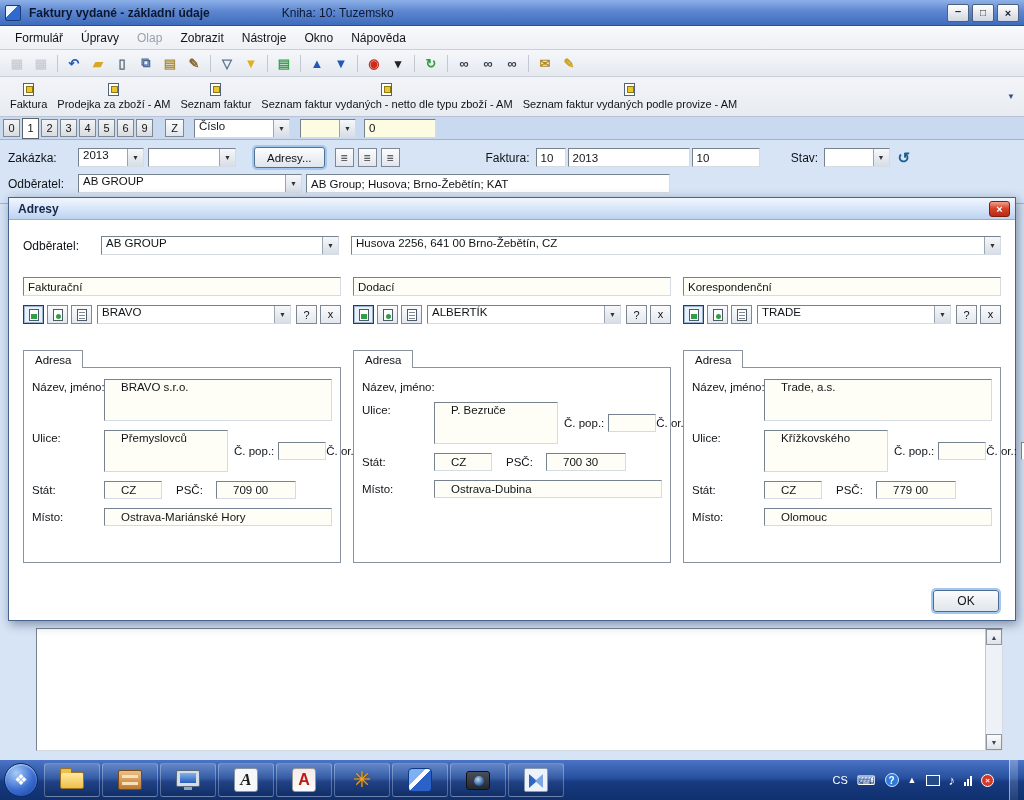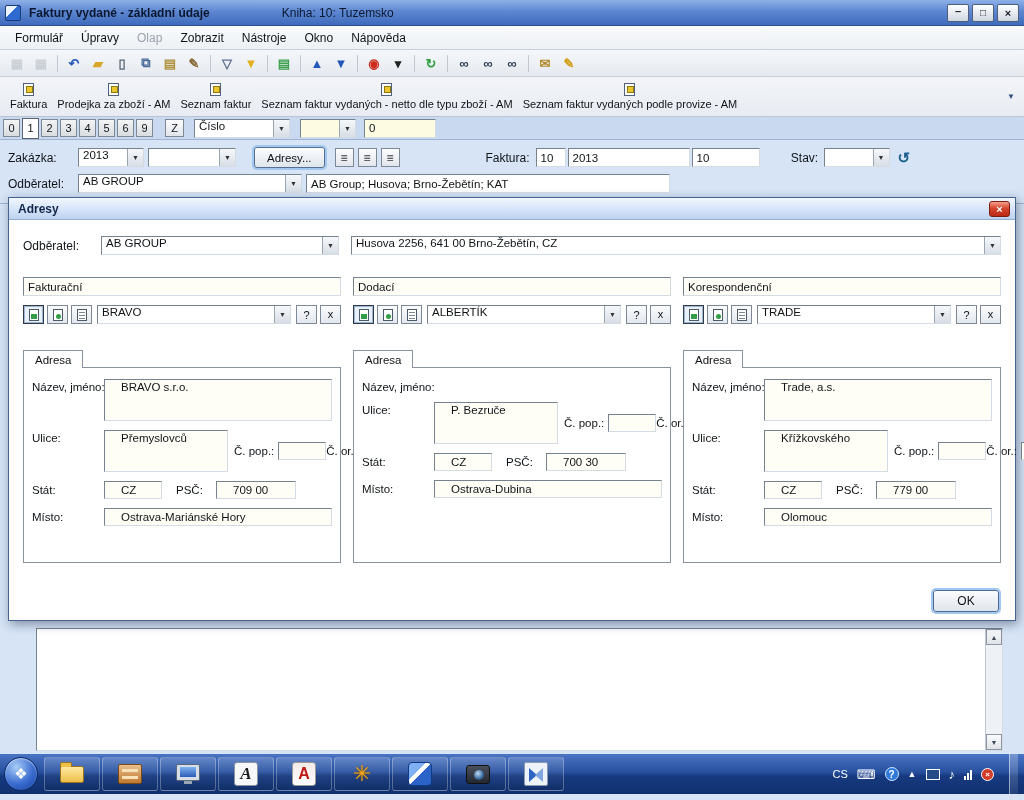--- a/index.html
+++ b/index.html
@@ -114,21 +114,21 @@
   .cp-col {flex:1; display:flex; flex-direction:row; justify-content:space-between; height:42px; margin-left:6px; min-width:0;}
   .cp-row {display:flex; align-items:center; justify-content:flex-end;}
   .cp-label {font-size:11.5px; margin-right:4px; white-space:nowrap;}
   .cp-input {width:48px; flex:none;}
   .stat-input {width:58px; flex:none;}
   .psc-label {margin-left:14px; width:40px; font-size:11.5px;}
   .psc-input {width:80px; flex:none;}
   .ok-btn {position:absolute; right:16px; bottom:9px; width:66px; height:22px; background:linear-gradient(#fbfcfd,#dfe5ec); border:1px solid #4f6a92; border-radius:3px; box-shadow:0 0 0 2px #a2c8f0; display:flex; align-items:center; justify-content:center;}
 
   
-  .taskbar {position:absolute; left:0; bottom:6px; width:1024px; height:40px; background:linear-gradient(#4a74c4, #27509e 45%, #173a80 55%, #10306e); display:flex; align-items:center; padding:0 4px; z-index:100;}
+  .taskbar {position:absolute; left:0; bottom:0; width:1024px; height:40px; background:linear-gradient(#4a74c4, #27509e 45%, #173a80 55%, #10306e); display:flex; align-items:center; padding:0 4px; z-index:100;}
   .start-orb {width:34px; height:34px; border-radius:50%; flex:none; background:radial-gradient(circle at 35% 28%, #a8ccf8, #3a6cd0 55%, #143e96); border:1px solid #0c2a66; box-shadow:inset 0 1px 2px rgba(255,255,255,.6); display:flex; align-items:center; justify-content:center; color:#fff; font-size:15px; margin-right:5px;}
   .start-orb::before {content:"❖";}
   .tb-app {width:56px; height:34px; margin:0 1px; border:1px solid rgba(255,255,255,.28); border-radius:3px; background:linear-gradient(rgba(255,255,255,.18), rgba(255,255,255,.05) 50%, rgba(0,0,0,.08)); display:flex; align-items:center; justify-content:center; flex:none;}
   .art {position:relative; display:block;}
   .tb-app[data-name="windows-explorer-button"] .art {width:24px; height:17px; background:linear-gradient(#ffe9a0,#eec04a); border:1px solid #9a741e; border-radius:2px;}
   .tb-app[data-name="windows-explorer-button"] .art::before {content:""; position:absolute; left:-1px; top:-5px; width:10px; height:4px; background:#eec04a; border:1px solid #9a741e; border-bottom:none; border-radius:2px 2px 0 0;}
   .tb-app[data-name="file-manager-button"] .art {width:24px; height:20px; background:linear-gradient(#e8c08a,#c07830); border:1px solid #7c4a14; border-radius:2px;}
   .tb-app[data-name="file-manager-button"] .art::before {content:""; position:absolute; left:3px; top:4px; right:3px; height:3px; background:#f8e0b8;}
   .tb-app[data-name="file-manager-button"] .art::after {content:""; position:absolute; left:3px; top:11px; right:3px; height:3px; background:#f8e0b8;}
   .tb-app[data-name="my-computer-button"] .art {width:24px; height:17px; background:#d7dde6; border:1px solid #5a6a7e; border-radius:2px; margin-bottom:4px;}

